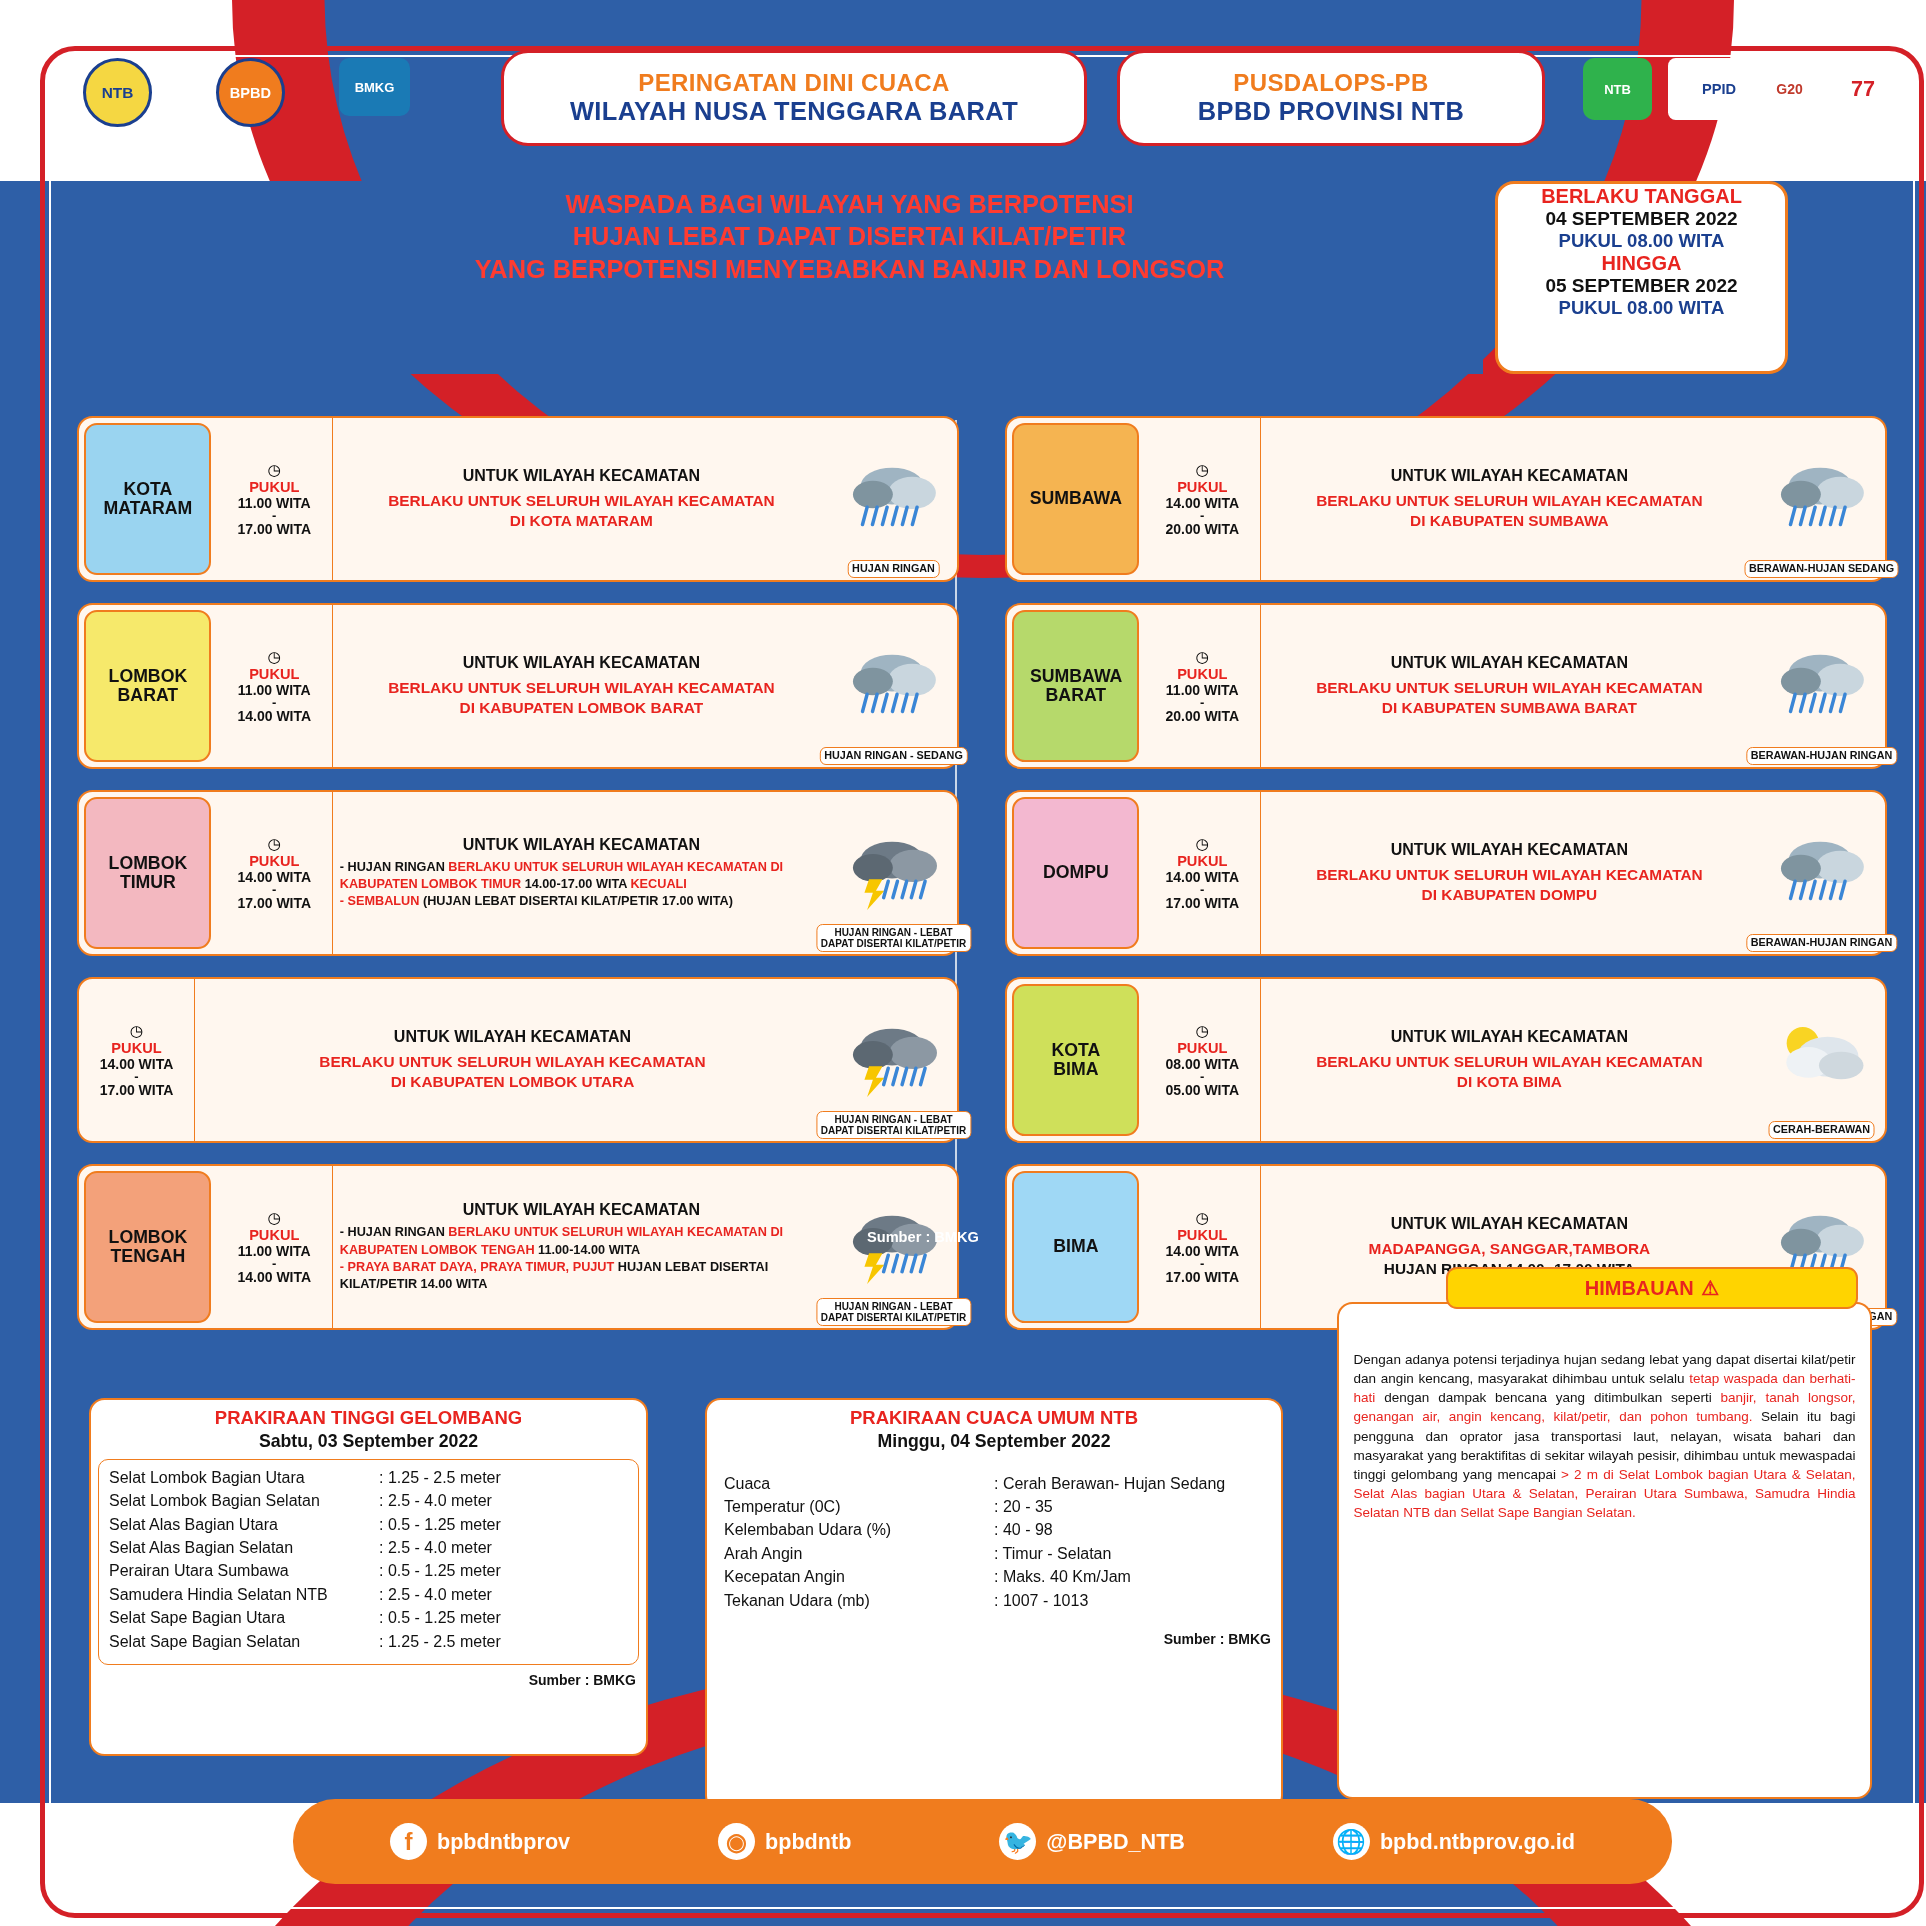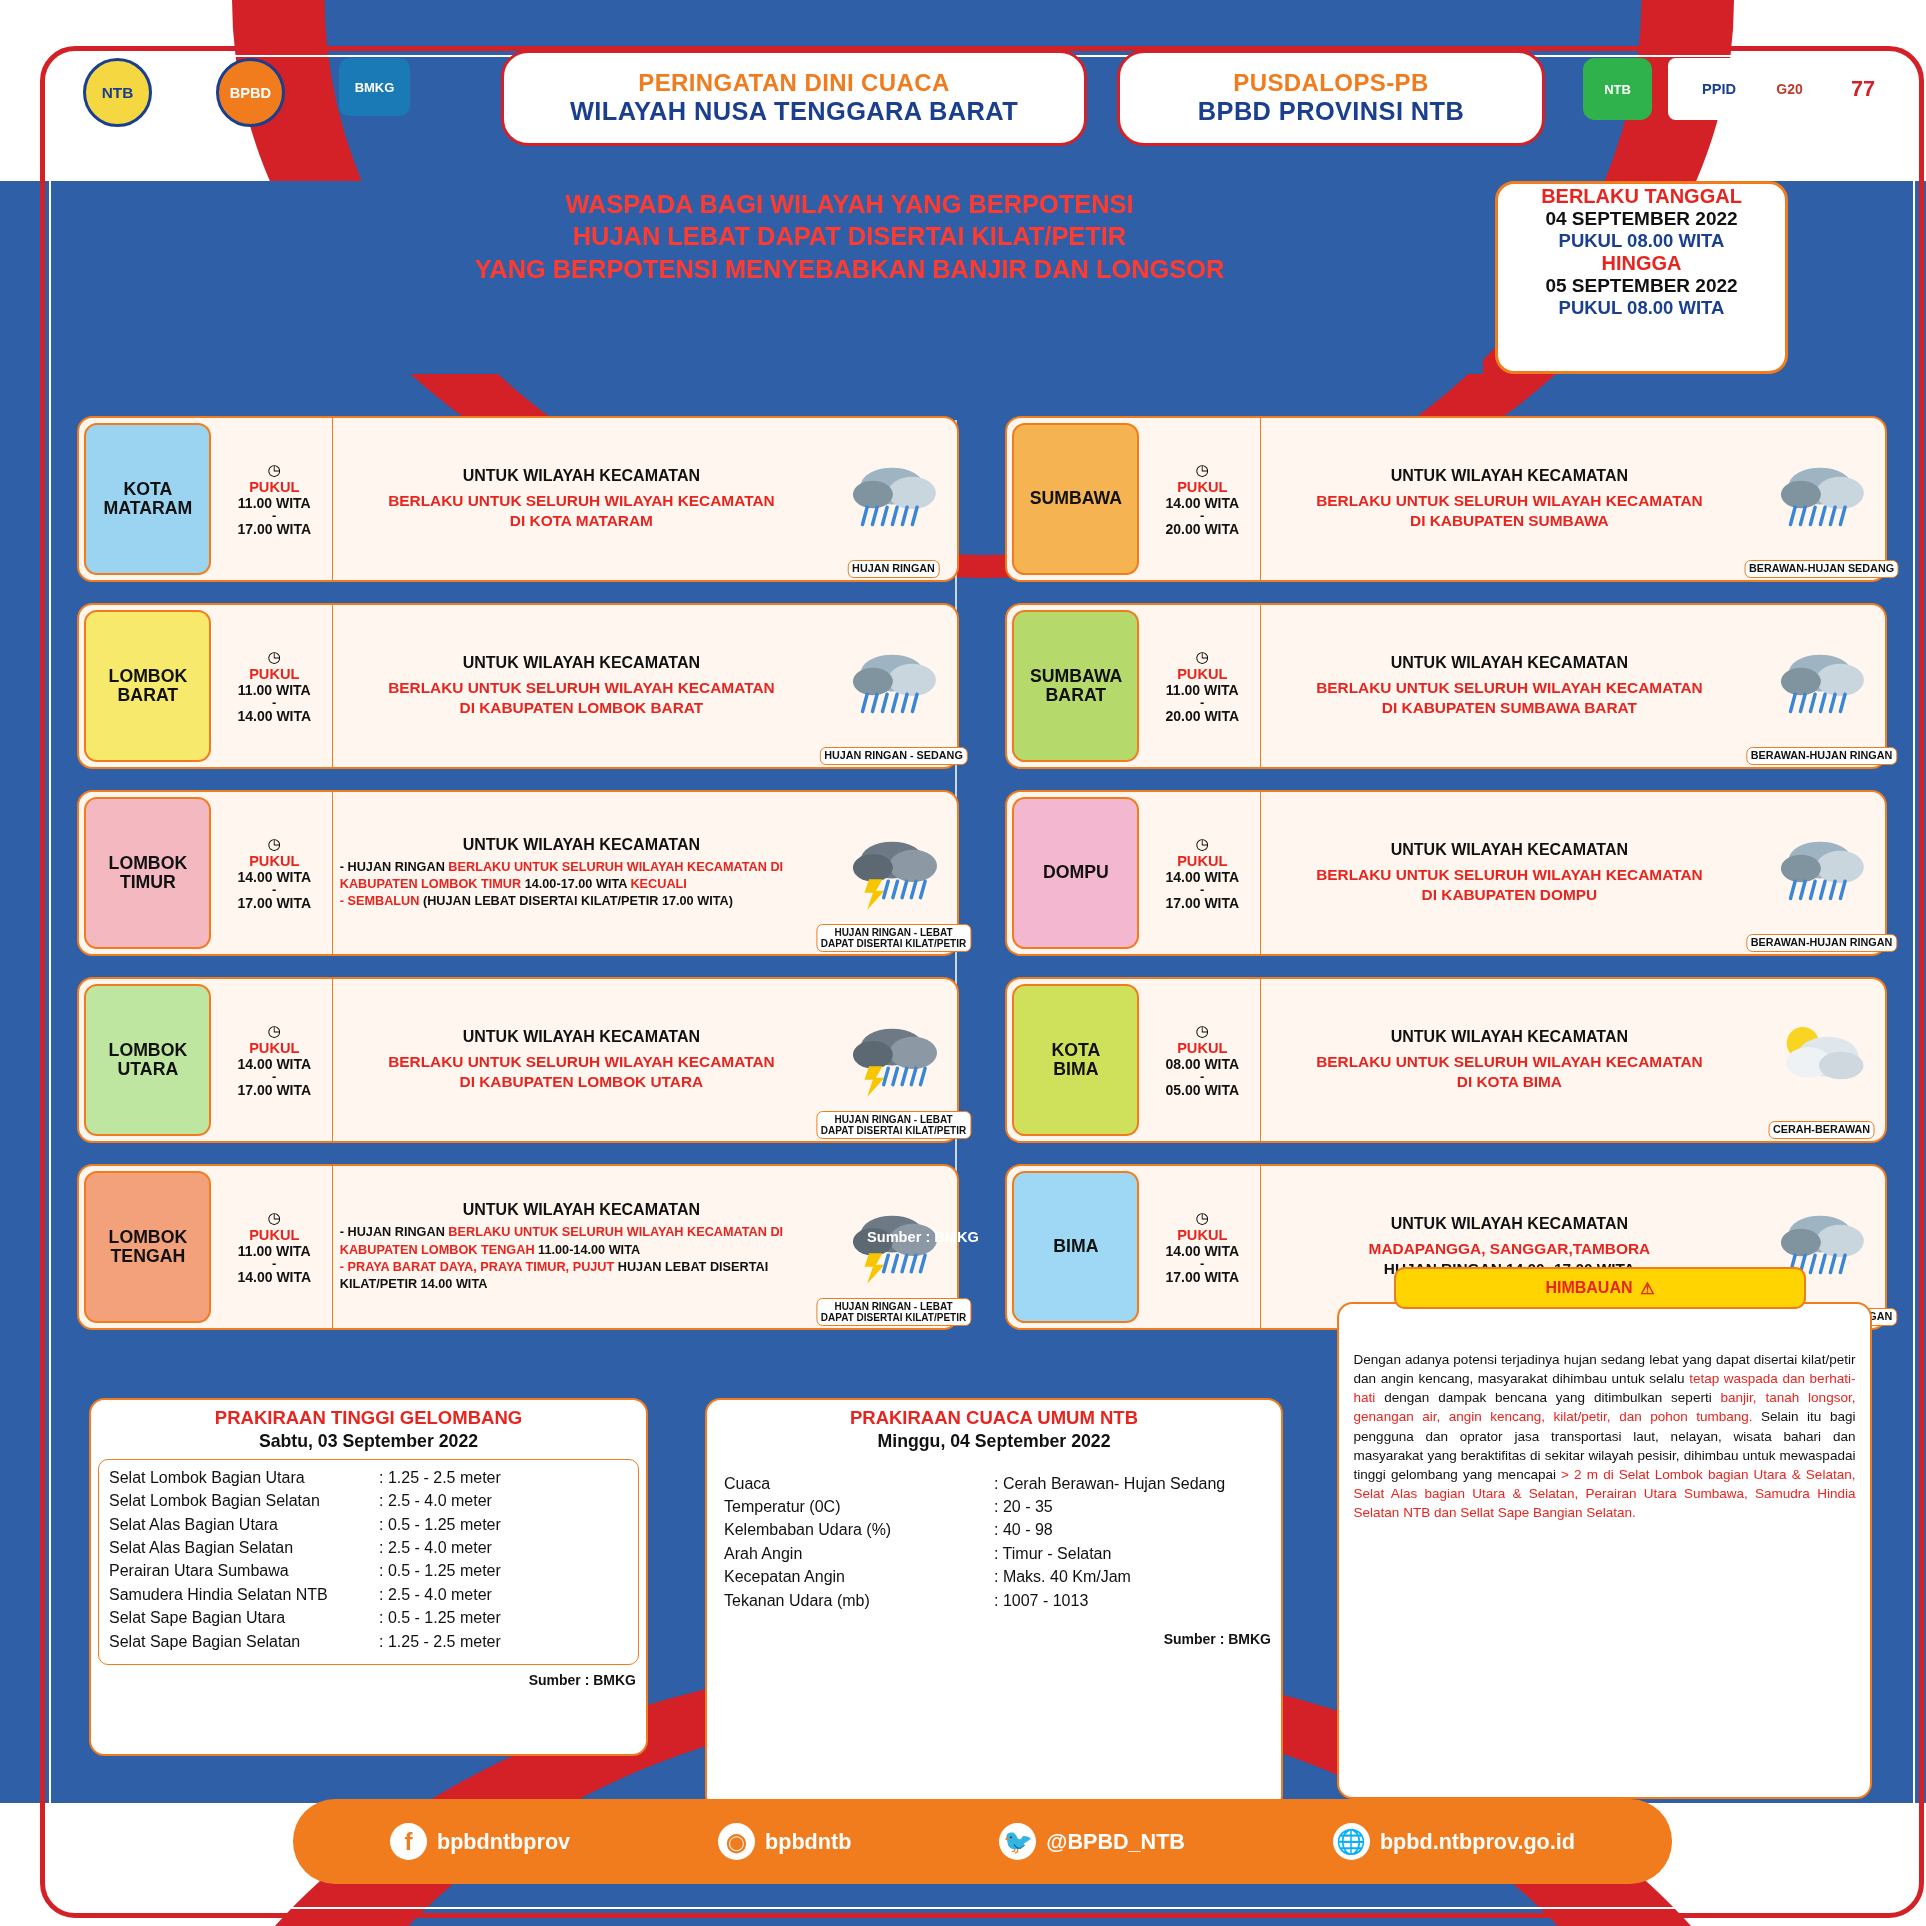--- a/index.html
+++ b/index.html
@@ -151,24 +151,24 @@
   .row { display:flex; font-size:16px; color:#111; margin-bottom:5.4px;}
   .row .k { width:270px; }
   .row .v { flex:1; }
   .sumber { text-align:right; font-weight:bold; font-size:14px; color:#111; margin:2.3px 10px 0 0;}
 
   .himbauan {
     position:absolute; left:1337px; top:1302px; width:535px; height:497px;
     background:#ffffff; border:2.7px solid #f07c1e; border-radius:15.4px;
   }
   .himb-banner{
-    position:absolute; left:1394px; top:1267px; width:412px; height:42px;
+    position:absolute; left:1446px; top:1267px; width:412px; height:42px;
     background:#ffd400; border:2.7px solid #f07c1e; border-radius:10.8px;
     display:flex; align-items:center; justify-content:center;
-    color:#e8241f; font-weight:bold; font-size:16px;
+    color:#e8241f; font-weight:bold; font-size:20px;
   }
   .himb-text { padding:46px 14.6px 7.7px; font-size:13.5px; line-height:1.42; text-align:justify; color:#111;}
   .himb-text .r { color:#e8241f; }
 
   
   .footer {
     position:absolute; left:293px; bottom:81px; width:1379px; height:85px;
     background:#f07c1e; border-radius:42px; display:flex; align-items:center;
     justify-content:space-around; padding:0 23px;
   }
@@ -353,21 +353,20 @@
               <line x1="134" y1="125" x2="122" y2="168" stroke="#3a86d6" stroke-width="9" stroke-linecap="round"></line>
               <line x1="158" y1="125" x2="146" y2="168" stroke="#3a86d6" stroke-width="9" stroke-linecap="round"></line>
               <line x1="182" y1="125" x2="170" y2="168" stroke="#3a86d6" stroke-width="9" stroke-linecap="round"></line>
               <line x1="206" y1="125" x2="194" y2="168" stroke="#3a86d6" stroke-width="9" stroke-linecap="round"></line>
             </svg>
           </span>
     <div class="cond-pill two">HUJAN RINGAN - LEBAT <br>DAPAT DISERTAI KILAT/PETIR</div>
         </div>
       </div>
       <div class="card">
-        <div class="region" style="background: rgb(191, 230, 160);">LOMBOK UTARA</div>
         <div class="time">
           <div style="font-size:15.4px">◷</div>
     <div class="lbl">PUKUL</div>
     <div class="val">14.00 WITA</div>
     <div class="dash">-</div>
     <div class="val">17.00 WITA</div>
         </div>
         <div class="body">
           <div class="head">UNTUK WILAYAH KECAMATAN</div>
           <div class="red">BERLAKU UNTUK SELURUH WILAYAH KECAMATAN</div>

